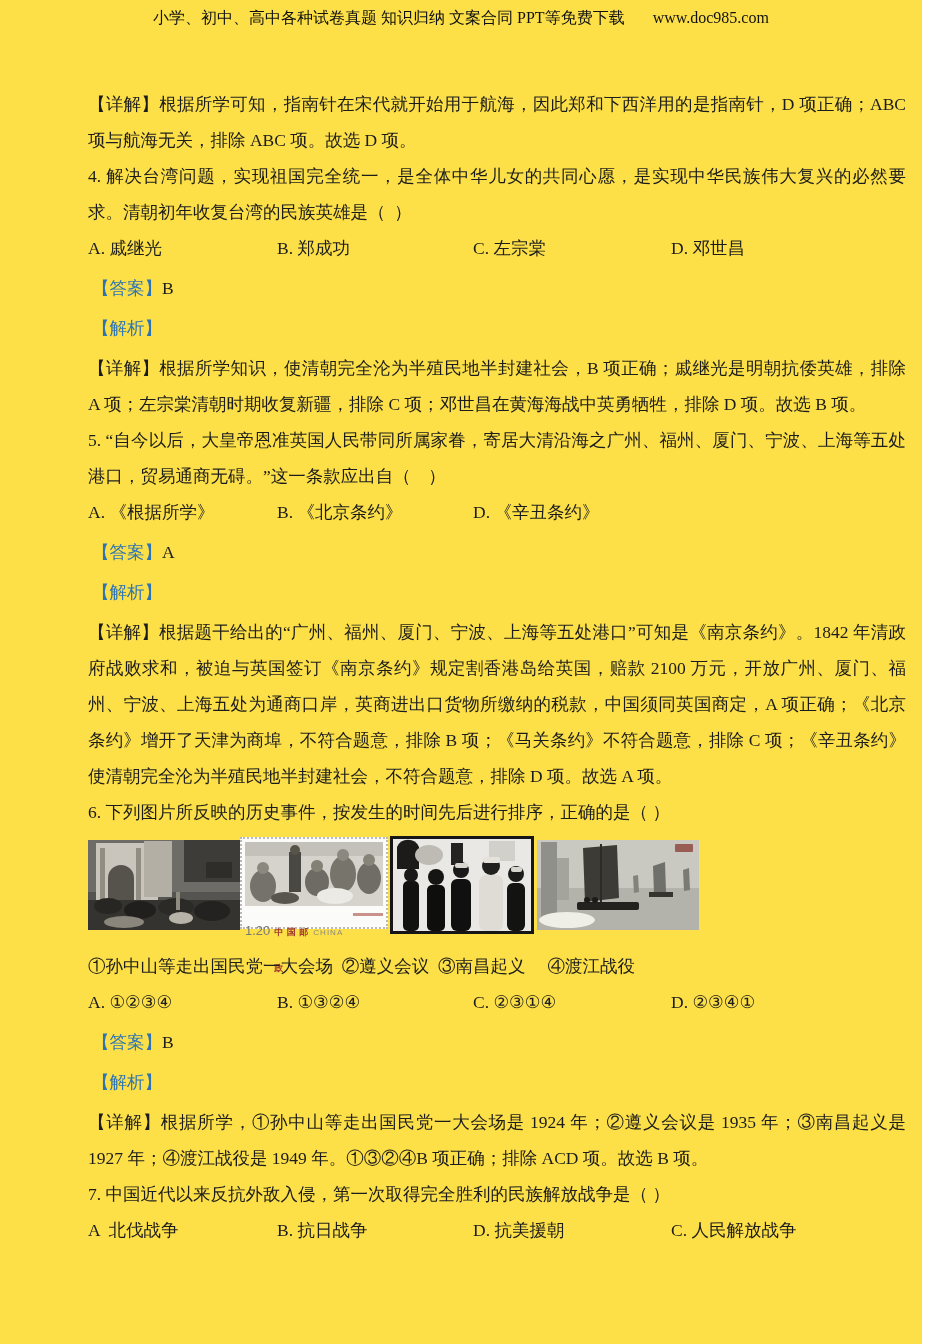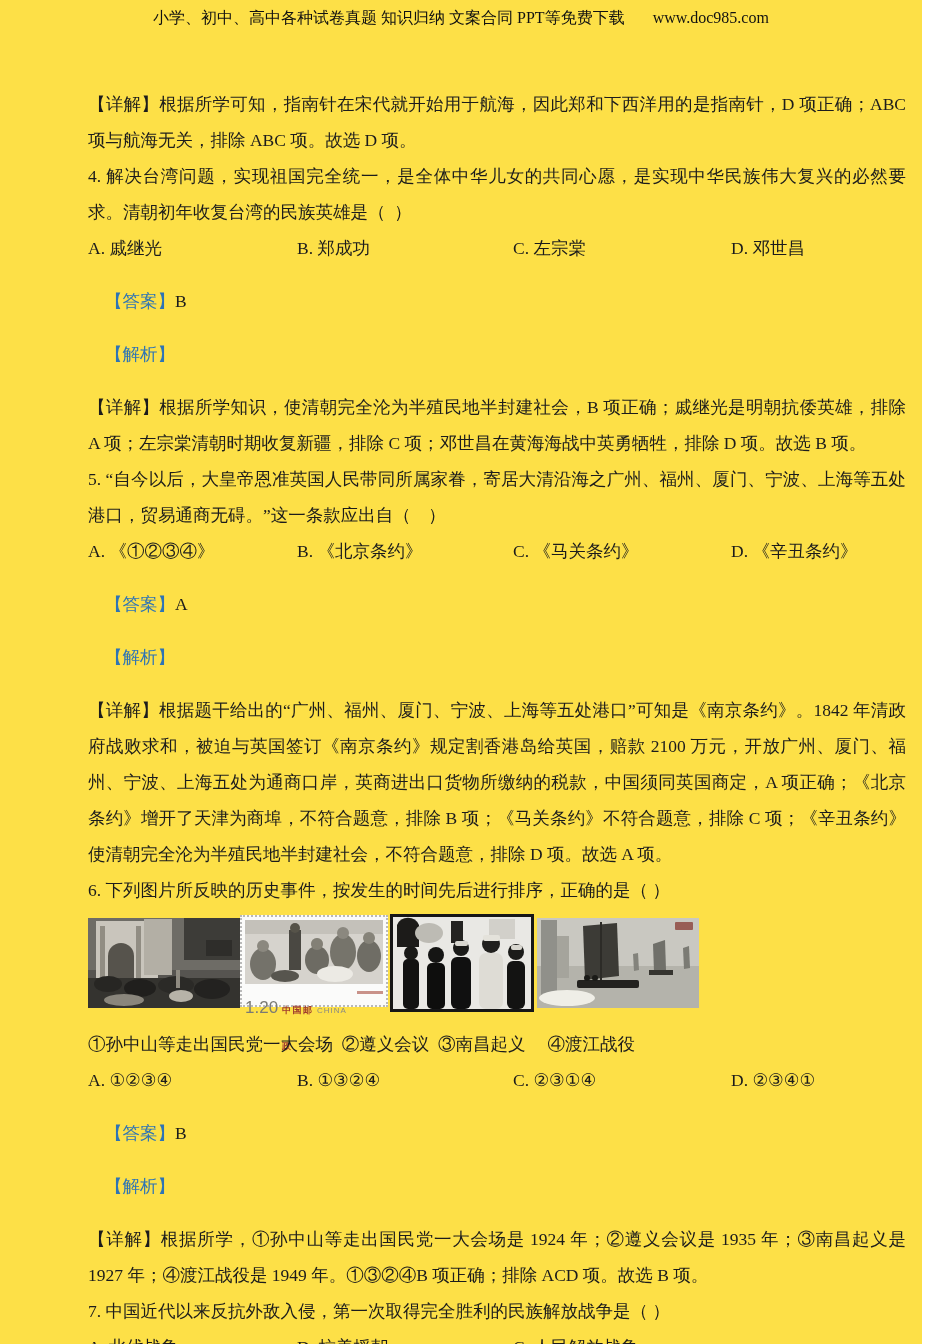--- a/index.html
+++ b/index.html
@@ -14,41 +14,40 @@
   }
   .doc-header .site-url { margin-left:28px; }
   .content {
     position:absolute; top:86px; left:88px; width:818px;
     font-size:17.5px; line-height:36px; text-align:justify;
   }
   .para { margin:0; white-space:pre-wrap; }
   .options-row {
     display:grid; grid-template-columns:189px 196px 198px 1fr;
     white-space:pre-wrap;
-    gap:20px;
   }
   .label-blue { color:#2E74B5; }
-  .answer-line, .analysis-line { margin:17px; }
+  .answer-line, .analysis-line { margin:4px; }
   
   .figures {
     display:flex; align-items:flex-start; margin:6px 0 8px; height:104px;
   }
   .fig { flex:none; }
   .fig svg { display:block; }
   .fig-painting1 { margin-top:4px; }
   .fig-stamp {
     width:138px; height:85px; background:#fbfbfa;
     border:2px dotted #b9b9b9; padding:3px 3px 0 3px; margin-top:1px;
   }
   .fig-stamp .stamp-pic { width:138px; height:64px; }
   .stamp-caption {
     display:flex; align-items:baseline; gap:4px; height:16px;
     font-family:"Liberation Sans","DejaVu Sans",sans-serif;
   }
-  .stamp-denom { font-size:17px; color:#7a7a74; }
+  .stamp-denom { font-size:13px; color:#7a7a74; }
   .stamp-issuer { font-size:9px; color:#a03c2e; font-weight:bold; letter-spacing:1px;margin-top:8px; }
   .stamp-country { font-size:8px; color:#8a8a84; letter-spacing:1px; }
   .stamp-microtext { width:34px; height:3px; background:#a03c2e; opacity:.55; align-self:center; margin-left:6px; }
   .fig-photo3 { border:3px solid #161616; margin-left:2px; }
   .fig-painting4 { margin-top:4px; margin-left:3px; }
 </style>
 </head>
 <body>
 
 <div class="page">
@@ -67,23 +66,22 @@
       <span>B. 郑成功</span>
       <span>C. 左宗棠</span>
       <span>D. 邓世昌</span>
     </div>
     <p class="para answer-line"><span class="label-blue">【答案】</span><span>B</span></p>
     <p class="para analysis-line"><span class="label-blue">【解析】</span></p>
     <p class="para">【详解】根据所学知识，使清朝完全沦为半殖民地半封建社会，B 项正确；戚继光是明朝抗倭英雄，排除 A 项；左宗棠清朝时期收复新疆，排除 C 项；邓世昌在黄海海战中英勇牺牲，排除 D 项。故选 B 项。</p>
 
     <p class="para">5. “自今以后，大皇帝恩准英国人民带同所属家眷，寄居大清沿海之广州、福州、厦门、宁波、上海等五处港口，贸易通商无碍。”这一条款应出自（　）</p>
     <div class="options-row">
-      <span>A. 《①②③④》</span>
+      <span>A. 《根据所学》</span>
       <span>B. 《北京条约》</span>
-      <span>C. 《马关条约》</span>
       <span>D. 《辛丑条约》</span>
     </div>
     <p class="para answer-line"><span class="label-blue">【答案】</span><span>A</span></p>
     <p class="para analysis-line"><span class="label-blue">【解析】</span></p>
     <p class="para">【详解】根据题干给出的“广州、福州、厦门、宁波、上海等五处港口”可知是《南京条约》。1842 年清政府战败求和，被迫与英国签订《南京条约》规定割香港岛给英国，赔款 2100 万元，开放广州、厦门、福州、宁波、上海五处为通商口岸，英商进出口货物所缴纳的税款，中国须同英国商定，A 项正确；《北京条约》增开了天津为商埠，不符合题意，排除 B 项；《马关条约》不符合题意，排除 C 项；《辛丑条约》使清朝完全沦为半殖民地半封建社会，不符合题意，排除 D 项。故选 A 项。</p>
 
     <p class="para">6. 下列图片所反映的历史事件，按发生的时间先后进行排序，正确的是（ ）</p>
 
     <div class="figures">
 
@@ -188,18 +186,19 @@
       <span>C. ②③①④</span>
       <span>D. ②③④①</span>
     </div>
     <p class="para answer-line"><span class="label-blue">【答案】</span><span>B</span></p>
     <p class="para analysis-line"><span class="label-blue">【解析】</span></p>
     <p class="para">【详解】根据所学，①孙中山等走出国民党一大会场是 1924 年；②遵义会议是 1935 年；③南昌起义是 1927 年；④渡江战役是 1949 年。①③②④B 项正确；排除 ACD 项。故选 B 项。</p>
 
     <p class="para">7. 中国近代以来反抗外敌入侵，第一次取得完全胜利的民族解放战争是（ ）</p>
     <div class="options-row">
       <span>A  北伐战争</span>
+      <span>B. 抗日战争</span>
       <span>D. 抗美援朝</span>
       <span>C. 人民解放战争</span>
     </div>
 
   </div>
 </div>
 
 </body></html>

